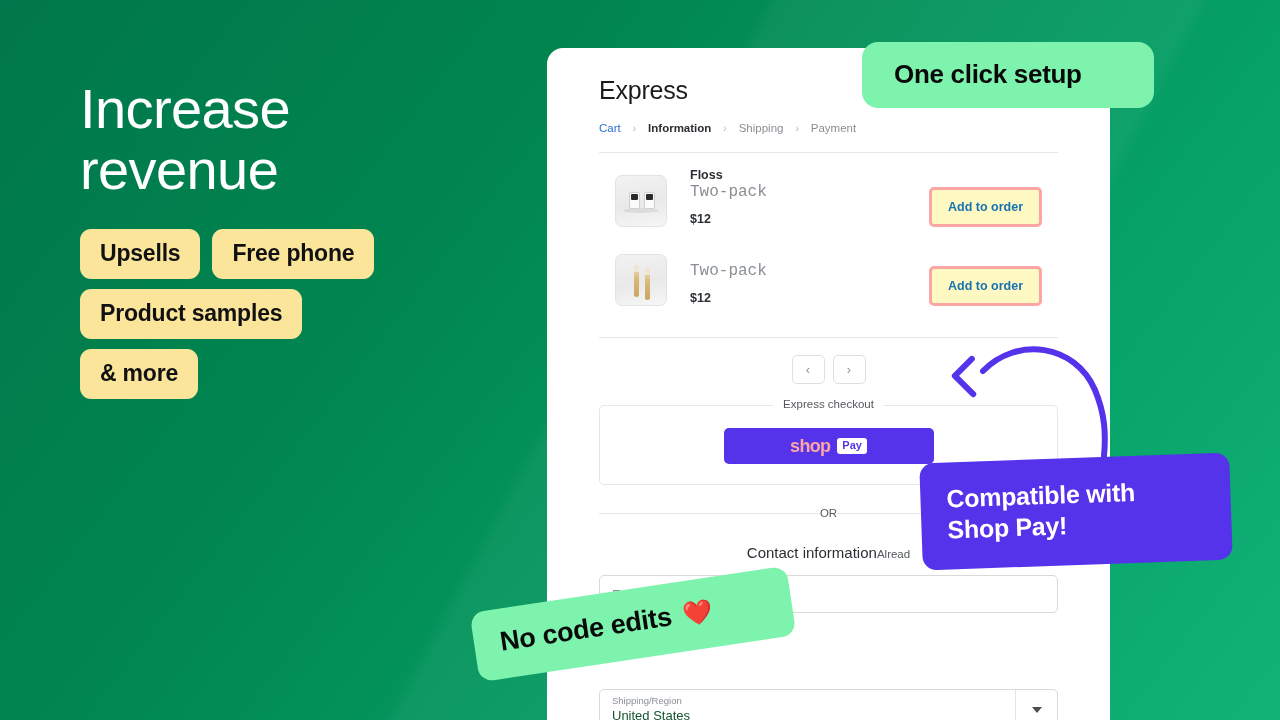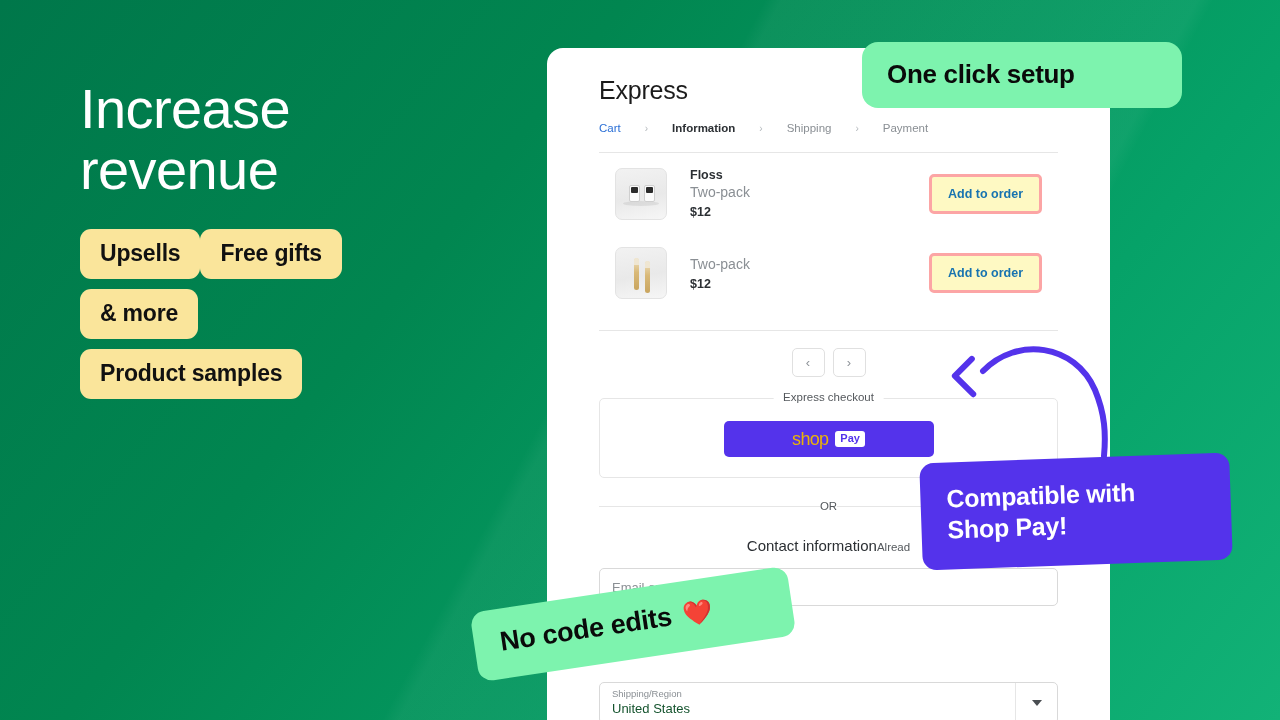--- a/index.html
+++ b/index.html
@@ -20,64 +20,64 @@
     background:linear-gradient(118deg, rgba(255,255,255,0) 46%, rgba(255,255,255,.045) 47%, rgba(255,255,255,.045) 72%, rgba(255,255,255,0) 73%);
   }
 
   
   #promo { position:absolute; left:80px; top:78px; width:420px; }
   #promo-title {
     color:#fff; font-size:56px; line-height:61px; font-weight:400;
     letter-spacing:-.6px; white-space:pre-line;
   }
   .pill-rows { margin-top:29px; display:flex; flex-direction:column; align-items:flex-start; gap:10px; }
-  .pill-row { display:flex; }
+  .pill-row { display:flex; gap:12px; }
   .pill {
     background:#FAE59B; color:#111; border-radius:11px;
     font-size:23px; font-weight:700; letter-spacing:-.2px;
     padding:12px 20px 14px; line-height:24px; white-space:nowrap;
   }
 
   
   #card {
     position:absolute; left:547px; top:48px; width:563px; height:672px;
     background:#fff; border-radius:16px 16px 0 0; overflow:hidden;
   }
   #card-inner { padding:28px 52px 0; }
   #co-title { font-size:25px; color:#1b1b1b; font-weight:400; letter-spacing:-.2px; }
 
-  .crumbs { display:flex; align-items:center; gap:24px; margin-top:17px; font-size:11.5px; }
+  .crumbs { display:flex; align-items:center; gap:12px; margin-top:17px; font-size:11.5px; }
   .crumb { color:#8a8f94; }
   .crumb.link { color:#2a6fd6; }
   .crumb.current { color:#2b2f33; font-weight:700; }
   .crumb-sep { color:#b4b9bd; font-size:10px; }
 
   hr.rule { border:0; border-top:1px solid #e6e6e6; margin:18px 0 0; }
 
   
-  .prow { display:flex; align-items:center; padding:14px 16px 13px; }
+  .prow { display:flex; align-items:flex-end; padding:14px 16px 13px; }
   .thumb {
     width:52px; height:52px; border-radius:7px; flex:none;
     border:1px solid #e3e3e3; position:relative; overflow:hidden;
     background:linear-gradient(170deg,#f2f2f2 0%,#e9e9e9 55%,#f6f6f6 100%);
   }
   .thumb.floss .fl { position:absolute; width:11px; height:17px; background:#fbfbfb; border:1px solid #cfcfcf; border-radius:2px; top:16px; }
   .thumb.floss .fl::before { content:""; position:absolute; left:1px; right:1px; top:1px; height:6px; background:#2b2b2b; border-radius:1px; }
   .thumb.floss .fl.a { left:13px; }
   .thumb.floss .fl.b { left:28px; }
   .thumb.floss .shadow { position:absolute; left:7px; right:7px; bottom:13px; height:5px; background:rgba(0,0,0,.07); border-radius:50%; }
   .thumb.brush .bb { position:absolute; width:5px; height:32px; border-radius:3px; top:10px;
     background:linear-gradient(180deg,#efe2c4 0%,#d9b978 45%,#c9a55f 100%); }
   .thumb.brush .bb::after { content:""; position:absolute; left:0; right:0; top:0; height:7px; background:#efe6d2; border-radius:3px 3px 0 0; }
   .thumb.brush .bb.a { left:18px; }
   .thumb.brush .bb.b { left:29px; top:13px; }
   .pinfo { margin-left:23px; flex:1; min-width:0; }
   .pname { font-size:12.5px; font-weight:700; color:#2b2f33; line-height:16px; }
-  .pvar { font-size:14px; color:#8a8f94; line-height:16px; margin-top:1px; }
-  .pprice { font-size:12.5px; font-weight:700; color:#2b2f33; line-height:16px; margin-top:4px; }
+  .pvar { font-size:16px; color:#8a8f94; line-height:16px; margin-top:1px;font-family:Liberation Mono, monospace; }
+  .pprice { font-size:12.5px; font-weight:700; color:#2b2f33; line-height:16px; margin-top:11px; }
   .add-btn {
     flex:none; border:3px solid #fca5a5; color:#1773B0; background:#fef9c3;
     border-radius:5px; font-size:12.5px; font-weight:700; padding:10px 16px;
     font-family:inherit; cursor:pointer; white-space:nowrap;
   }
 
   
   .pager { display:flex; justify-content:center; gap:8px; margin-top:17px; }
   .pg {
     width:33px; height:29px; border:1px solid #e0e0e0; background:#fff;
@@ -90,21 +90,21 @@
   .express { margin-top:21px; border:1px solid #e6e6e6; border-radius:5px; padding:22px 0 20px; position:relative; }
   .express-legend {
     position:absolute; top:-8px; left:50%; transform:translateX(-50%);
     background:#fff; padding:0 10px; font-size:11.5px; color:#54585c; white-space:nowrap;
   }
   .shoppay {
     display:flex; align-items:center; justify-content:center; gap:7px;
     width:210px; height:36px; margin:0 auto; background:#5433EB;
     border-radius:5px; border:0; cursor:pointer;
   }
-  .sp-word { color:#eab308; font-size:18px; font-weight:400; letter-spacing:-.7px; font-family:inherit; }
+  .sp-word { color:#fca5a5; font-size:18px; font-weight:700; letter-spacing:-.7px; font-family:inherit; }
   .sp-badge { background:#fff; color:#5433EB; font-size:11px; font-weight:700; border-radius:3px; padding:2px 5px 3px; line-height:1; }
 
   
   .or-wrap { display:flex; align-items:center; gap:0; margin-top:22px; }
   .or-wrap .ln { flex:1; height:1px; background:#e6e6e6; }
   .or-wrap .or { font-size:11.5px; color:#54585c; }
 
   
   .contact-head { display:flex; align-items:baseline; justify-content:center; margin-top:25px; }
   .contact-title { font-size:15px; color:#2b2f33; }
@@ -124,21 +124,21 @@
   }
   .sel-text { display:flex; flex-direction:column; line-height:1.15; }
   .sel-label { font-size:9.5px; color:#8a8f94; }
   .sel-value { font-size:13px; color:#14532d; margin-top:2px; }
   .sel-caret { width:42px; height:100%; display:flex; align-items:center; justify-content:center; border-left:1px solid #e6e6e6; }
   .caret { width:0; height:0; border-left:5px solid transparent; border-right:5px solid transparent; border-top:6px solid #4a4e52; }
 
   
   .callout { position:absolute; font-weight:700; }
   #callout-one {
-    left:862px; top:42px; width:320px; padding:19px 25px 21px;
+    left:862px; top:42px; width:292px; padding:19px 32px 21px;
     background:#7DF3AE; color:#0a0a0a; font-size:26px; letter-spacing:-.3px;
     border-radius:16px; line-height:1;
   }
   #callout-shoppay {
     left:921px; top:458px; width:310px; padding:21px 26px 24px;
     background:#5433EB; color:#fff; font-size:25px; line-height:31px;
     letter-spacing:-.3px; border-radius:14px; transform:rotate(-2deg);
   }
   #callout-nocode {
     left:473px; top:589px; width:320px; padding:20px 26px 23px;
@@ -155,27 +155,27 @@
 
 <div id="bg"></div>
 <div id="bg-band"></div>
 
 <div id="promo">
   <div id="promo-title">Increase
 revenue</div>
   <div class="pill-rows">
     <div class="pill-row">
       <div class="pill">Upsells</div>
-      <div class="pill">Free gifts</div>
+      <div class="pill">Free phone</div>
+    </div>
+    <div class="pill-row">
+      <div class="pill">Product samples</div>
     </div>
     <div class="pill-row">
       <div class="pill">&amp; more</div>
-    </div>
-    <div class="pill-row">
-      <div class="pill">Product samples</div>
     </div>
   </div>
 </div>
 
 <div id="card">
   <div id="card-inner">
 
     <div id="co-title">Express</div>
 
     <div class="crumbs">

